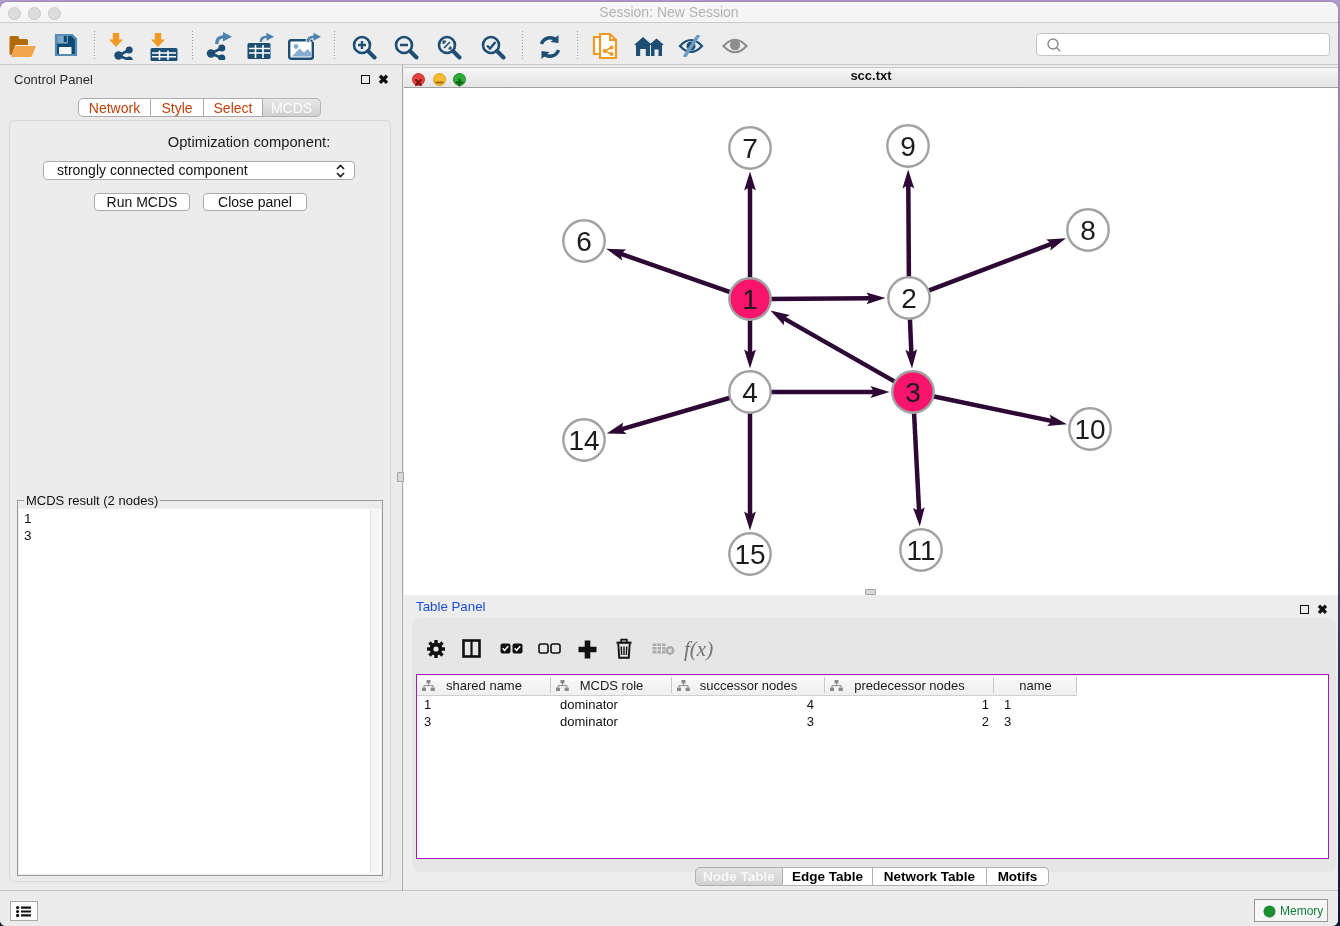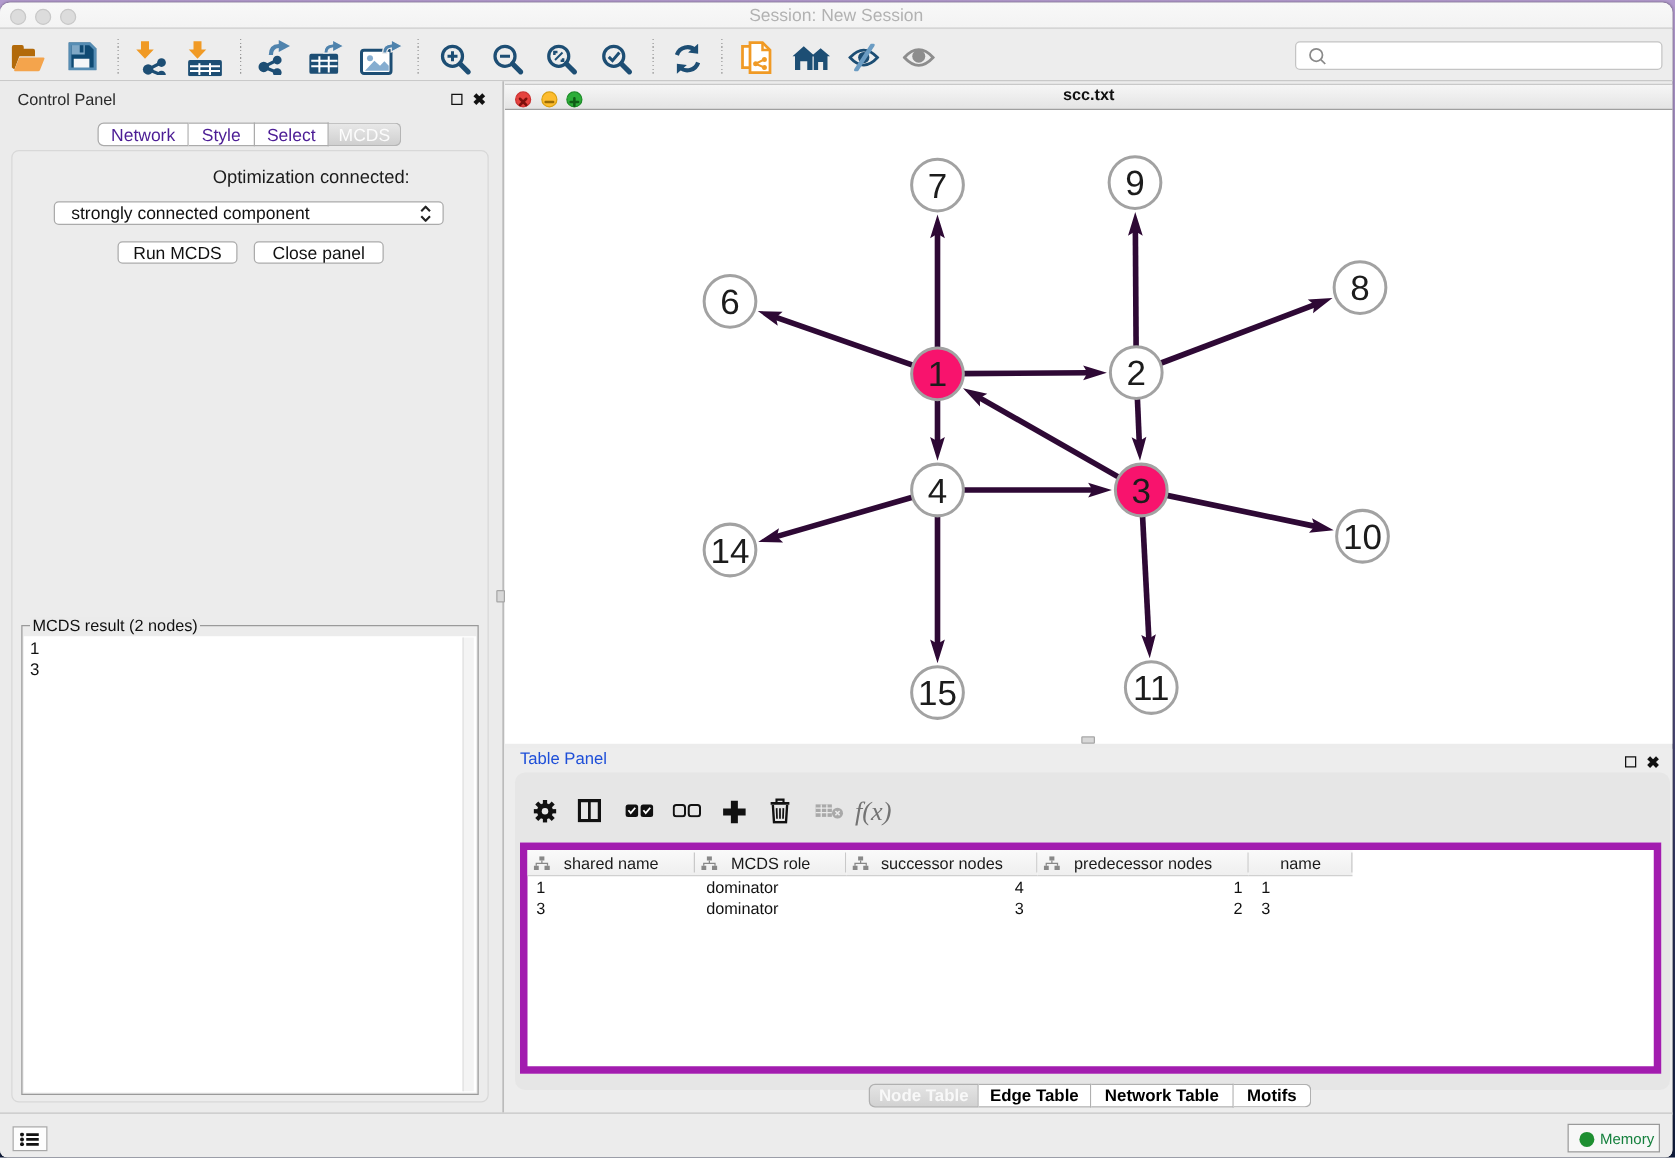--- a/index.html
+++ b/index.html
@@ -12,42 +12,42 @@
   #toolbar { position:absolute; left:0; top:22px; width:100%; height:41px; background:#ededed; border-bottom:1px solid #c9c9c9; }
   .tsep { position:absolute; top:7px; height:28px; width:1px; background-image:repeating-linear-gradient(180deg,#9a9a9a 0 1px,transparent 1px 3px); }
   .ticon { position:absolute; top:0; left:0; }
   #searchbox { position:absolute; left:1036px; top:9px; width:294px; height:23px; background:#fff; border:1px solid #c4c4c4; border-radius:4px; }
   
   #cpanel { position:absolute; left:0; top:63px; width:403px; height:827px; background:#ebebeb; border-right:1px solid #ababab;padding-left:48px; }
   #cphead { position:absolute; left:14px; top:7px; font-size:13px; color:#2a2a2a; }
   .winbtn-sq { position:absolute; width:9px; height:9px; border:1.5px solid #111; background:transparent; }
   .winbtn-x { position:absolute; font-size:13px; font-weight:bold; color:#111; line-height:10px; }
   .tabs { position:absolute; display:flex; font-size:14px; }
-  .tab { border:1px solid #ababab; border-left:none; background:#fff; color:#4c1d95; display:flex; align-items:center; justify-content:center; height:19px; }
+  .tab { border:1px solid #ababab; border-left:none; background:#fff; color:#c2410c; display:flex; align-items:center; justify-content:center; height:19px; }
   .tab.first { border-left:1px solid #ababab; border-radius:5px 0 0 5px; }
   .tab.last { border-radius:0 5px 5px 0; }
   .tab.sel { background:linear-gradient(#e8e8e8,#cfcfcf); color:#fcfcfc; border-color:#b5b5b5; }
   #cpbody { position:absolute; left:9px; top:55px; width:382px; height:762px; background:#ececec; border:1px solid #d8d8d8; border-radius:6px; }
   #optlabel { position:absolute; top:69px; width:100%; text-align:center; font-size:14.7px; color:#1c1c1c; }
   #dropdown { position:absolute; left:43px; top:96px; width:312px; height:19px; background:#fff; border:1px solid #ababab; border-radius:4px; font-size:14px; color:#111; line-height:17px; padding-left:13px; }
   .btn { position:absolute; height:18px; background:#fff; border:1px solid #ababab; border-radius:4px; font-size:14px; color:#111; text-align:center; line-height:17px; }
   #fieldset { position:absolute; left:17px; top:435px; width:366px; height:376px; border:1px solid #9a9a9a; }
   #fslabel { position:absolute; left:6px; top:-8px; background:#ebebeb; font-size:13px; color:#111; padding:0 2px; }
   #fsinner { position:absolute; left:1px; top:8px; width:362px; height:365px; background:#fff; }
   #fsscroll { position:absolute; right:2px; top:1px; width:9px; height:363px; background:#f4f4f4; border-left:1px solid #e0e0e0; }
   
   #netwin { position:absolute; left:404px; top:65px; width:934px; height:528px; }
   #nettitle { position:absolute; left:0; top:0; width:100%; height:21px; background:linear-gradient(#f6f6f6,#e4e4e4); border-top:1px solid #c9c9c9; border-bottom:1px solid #9f9f9f; }
   .tl2 { position:absolute; top:5px; width:13px; height:13px; border-radius:50%; }
   #netbody { position:absolute; left:0; top:21px; width:934px; height:507px; background:#fff; }
   
   #tpanel { position:absolute; left:404px; top:597px; width:934px; height:293px; background:#ededed; }
   #tpinner { position:absolute; left:8px; top:19px; width:924px; height:254px; background:#e6e6e6; border-radius:8px; }
   #tphead { position:absolute; left:12px; top:0px; font-size:13.3px; color:#1d4ed8; }
-  #ttable { position:absolute; left:12px; top:75px; width:913px; height:185px; background:#fff; border:6px solid #a21caf; }
+  #ttable { position:absolute; left:12px; top:75px; width:913px; height:185px; background:#fff; border:1px solid #a21caf; }
   .thdr { position:absolute; top:0; height:21px; background:linear-gradient(#fafafa,#efefef); border-bottom:1px solid #d0d0d0; font-size:13px; color:#1a1a1a; }
   .thdr .lbl { position:absolute; width:100%; text-align:center; top:3px; }
   .tsepv { position:absolute; right:0; top:2px; bottom:2px; width:1px; background:#c9c9c9; }
   .trow { position:absolute; height:17px; font-size:13px; color:#111; }
   .cell { position:absolute; top:1px; }
   
   .btab { border:1px solid #b0b0b0; border-left:none; background:#fff; color:#000; height:19px; font-size:13.5px; font-weight:bold; display:flex; align-items:center; justify-content:center; }
   .btab.first { border-left:1px solid #b0b0b0; border-radius:5px 0 0 5px; }
   .btab.last { border-radius:0 5px 5px 0; }
   .btab.sel { background:linear-gradient(#e4e4e4,#d2d2d2); color:#f8f8f8; font-weight:bold; }
@@ -172,21 +172,21 @@
     <div id="cphead">Control Panel</div>
     <div class="winbtn-sq" style="left:361px;top:10px"></div>
     <div class="winbtn-x" style="left:378px;top:10px">✖</div>
     <div class="tabs" style="left:78px;top:33px">
       <div class="tab first" style="width:73px">Network</div>
       <div class="tab" style="width:53px">Style</div>
       <div class="tab" style="width:59px">Select</div>
       <div class="tab last sel" style="width:58px">MCDS</div>
     </div>
     <div id="cpbody"></div>
-    <div id="optlabel">Optimization connected:</div>
+    <div id="optlabel">Optimization component:</div>
     <div id="dropdown">strongly connected component<svg style="position:absolute;right:8px;top:2px" width="11" height="14" viewBox="0 0 11 14">
           <path d="M2 5 L5.5 1.4 L9 5 M2 9 L5.5 12.6 L9 9" fill="none" stroke="#222" stroke-width="1.7" stroke-linejoin="round"></path>
         </svg></div>
     <div class="btn" style="left:94px;top:128px;width:96px">Run MCDS</div>
     <div class="btn" style="left:203px;top:128px;width:104px">Close panel</div>
     <div id="fieldset">
       <div id="fslabel">MCDS result (2 nodes)</div>
       <div id="fsinner">
         <div style="position:absolute;left:5px;top:1px;font-size:13.5px;color:#111;line-height:17px">1<br>3</div>
         <div id="fsscroll"></div>

